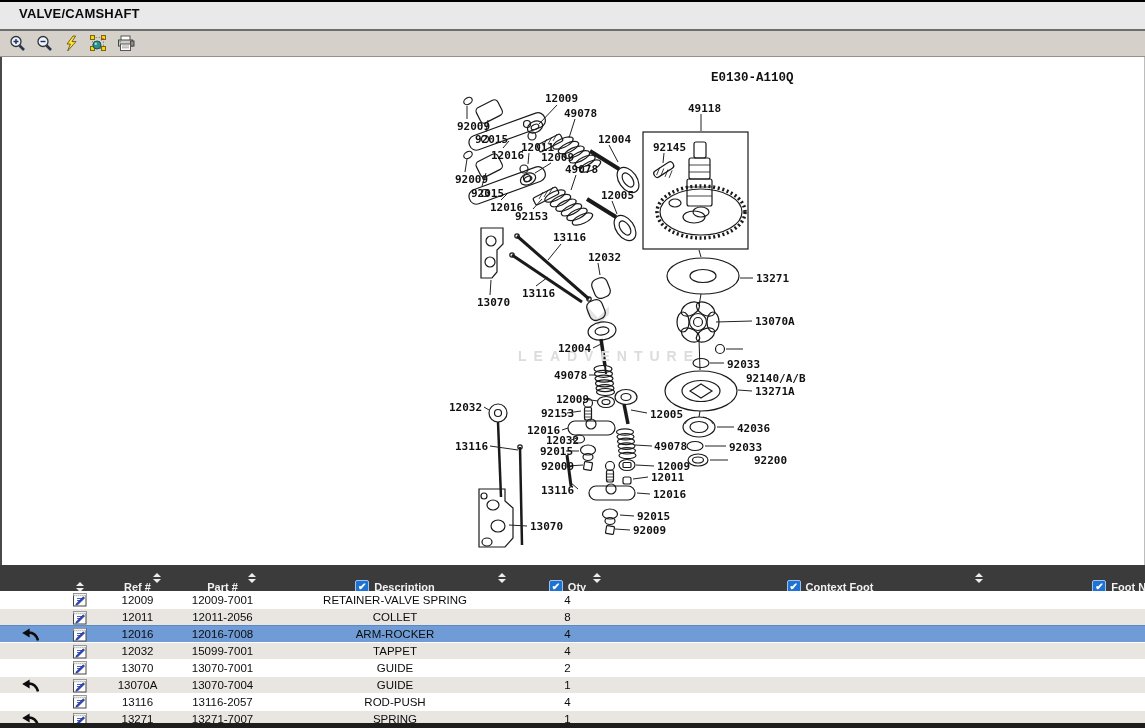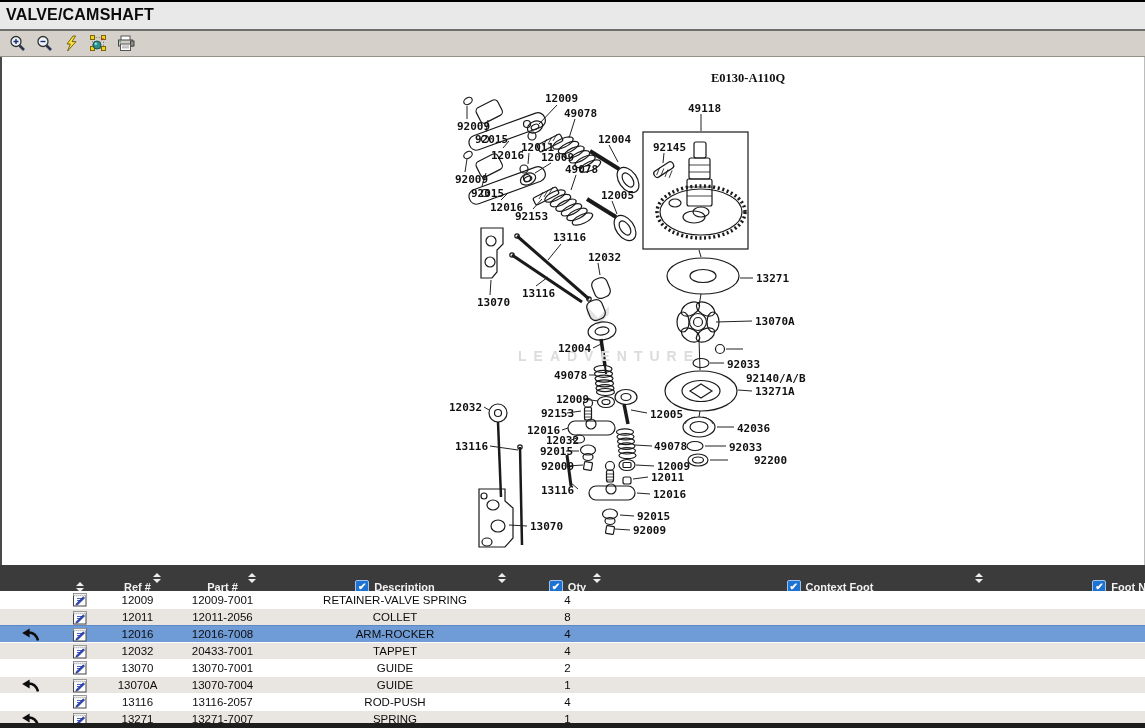--- a/index.html
+++ b/index.html
@@ -2,36 +2,36 @@
 <html><head>
 <meta charset="utf-8">
 <style>
   html,body{margin:0;padding:0;background:#fff;}
   .app{position:relative;width:1145px;height:728px;overflow:hidden;
        font-family:"Liberation Sans",sans-serif;background:#fff;}
 
   
   .titlebar{position:absolute;top:0;left:0;width:100%;height:31px;box-sizing:border-box;
     background:#e9e9e9;border-top:2px solid #000;border-bottom:2px solid #6e6e6e;}
-  .titlebar span{display:inline-block;margin-left:6px;margin-top:4px;
-    font-size:16px;font-weight:bold;color:#0a0a0a;letter-spacing:0.2px;}
+  .titlebar span{display:inline-block;margin-left:19px;margin-top:4px;
+    font-size:13px;font-weight:bold;color:#0a0a0a;letter-spacing:0.2px;}
 
   
   .toolbar{position:absolute;top:31px;left:0;width:100%;height:26px;box-sizing:border-box;
     background:#d5d1ca;border-bottom:1px solid #979289;display:flex;align-items:center;
     padding-left:7px;gap:7px;}
   .tbtn{width:20px;height:19px;display:flex;align-items:center;justify-content:center;cursor:pointer;}
 
   
   .diagram{position:absolute;top:57px;left:0;width:1145px;height:508px;box-sizing:border-box;
     background:#fff;border-left:2px solid #4a4a4a;border-right:1px solid #bcbcbc;overflow:hidden;}
   .diagram svg.art{position:absolute;top:0;left:0;}
   .plabel{position:absolute;font-family:"DejaVu Sans Mono",monospace;font-weight:bold;
     font-size:11px;line-height:11px;color:#111;white-space:nowrap;}
-  .dcode{position:absolute;left:709px;top:14px;font-family:Liberation Serif, serif;
+  .dcode{position:absolute;left:709px;top:14px;font-family:Liberation Mono, monospace;
     font-weight:bold;font-size:12.5px;color:#111;}
   .wmark{position:absolute;left:516px;top:291px;font-size:14px;font-weight:600;
     letter-spacing:7px;color:#dcdcdc;}
 
   
   .thead{position:absolute;top:565px;left:0;width:1210px;height:26px;background:#3b3b3b;
     display:flex;}
   .hcell{position:relative;height:44px;box-sizing:border-box;display:flex;align-items:center;
     justify-content:center;gap:5px;color:#f2f2f2;font-size:11px;font-weight:bold;flex:none;cursor:pointer;}
   .hlabel{white-space:nowrap;}
@@ -490,21 +490,21 @@
         <div class="tcell" style="width: 60px;"></div>
         <div class="tcell" style="width: 40px;">
           <svg width="14" height="15" viewBox="0 0 14 15">
             <rect x="0.5" y="1.5" width="12.5" height="12.5" fill="#fdfdfd" stroke="#444"></rect>
             <rect x="0.5" y="1.5" width="12.5" height="2.2" fill="#eee" stroke="#999" stroke-dasharray="1 1"></rect>
             <path d="M4 6.5 h6 M4 8.5 h4.5" stroke="#3050c8" stroke-width="0.9" fill="none"></path>
             <path d="M3.4 11.4 L10.2 4.8 l1.5 1.3 L5 12.5 l-2.2 0.7 z" fill="#2b44b8" stroke="#14207a" stroke-width="0.5"></path>
           </svg>
         </div>
         <div class="tcell" style="width: 75px;">12032</div>
-        <div class="tcell" style="width: 95px;">20433-7001</div>
+        <div class="tcell" style="width: 95px;">15099-7001</div>
         <div class="tcell" style="width: 250px;">TAPPET</div>
         <div class="tcell" style="width: 95px;">4</div>
         <div class="tcell" style="width: 430px;"></div>
         <div class="tcell" style="width: 165px;"></div>
       </div>
       <div class="trow">
         <div class="tcell" style="width: 60px;"></div>
         <div class="tcell" style="width: 40px;">
           <svg width="14" height="15" viewBox="0 0 14 15">
             <rect x="0.5" y="1.5" width="12.5" height="12.5" fill="#fdfdfd" stroke="#444"></rect>

